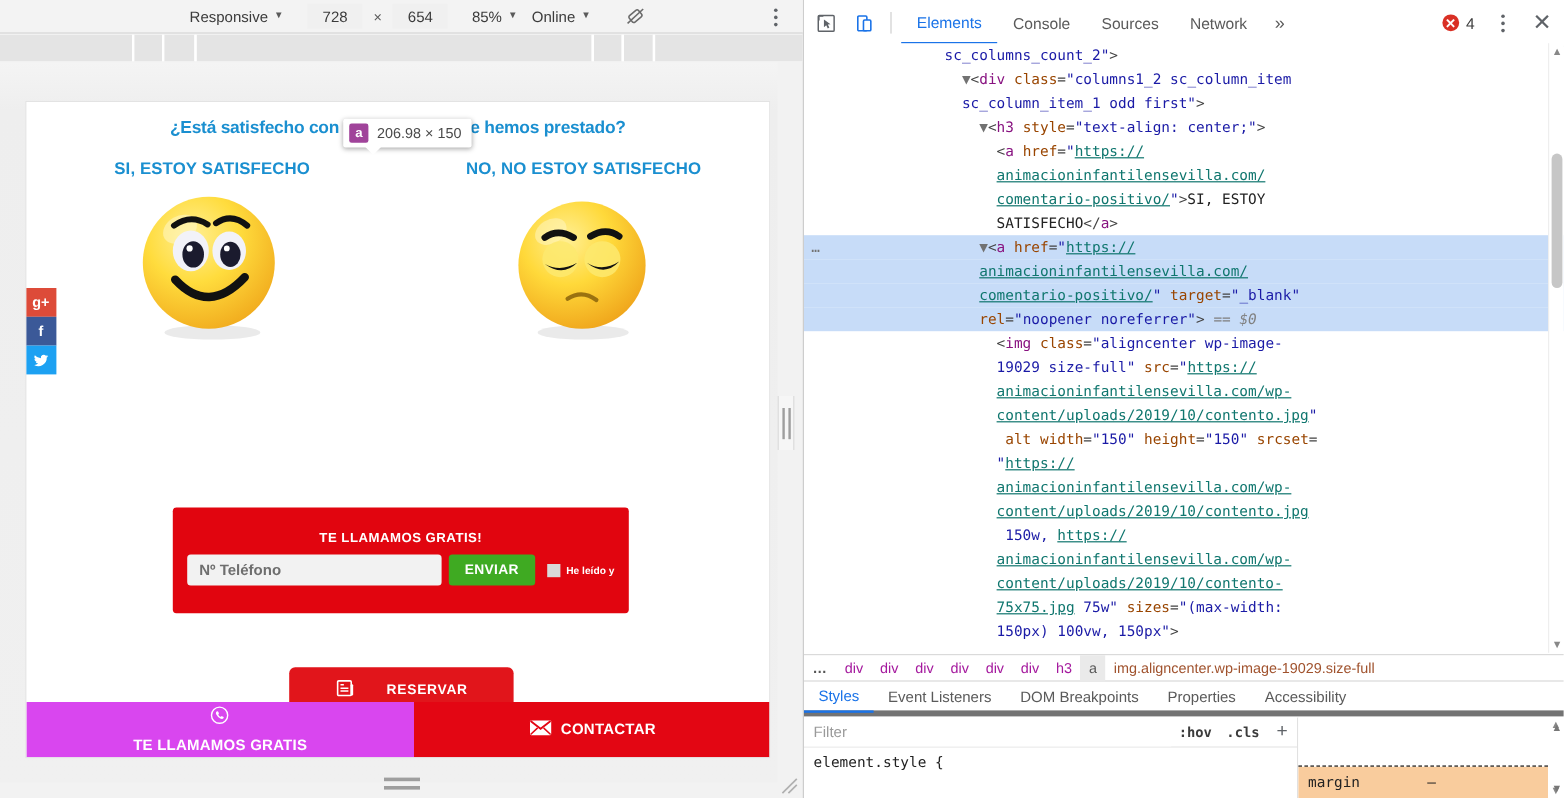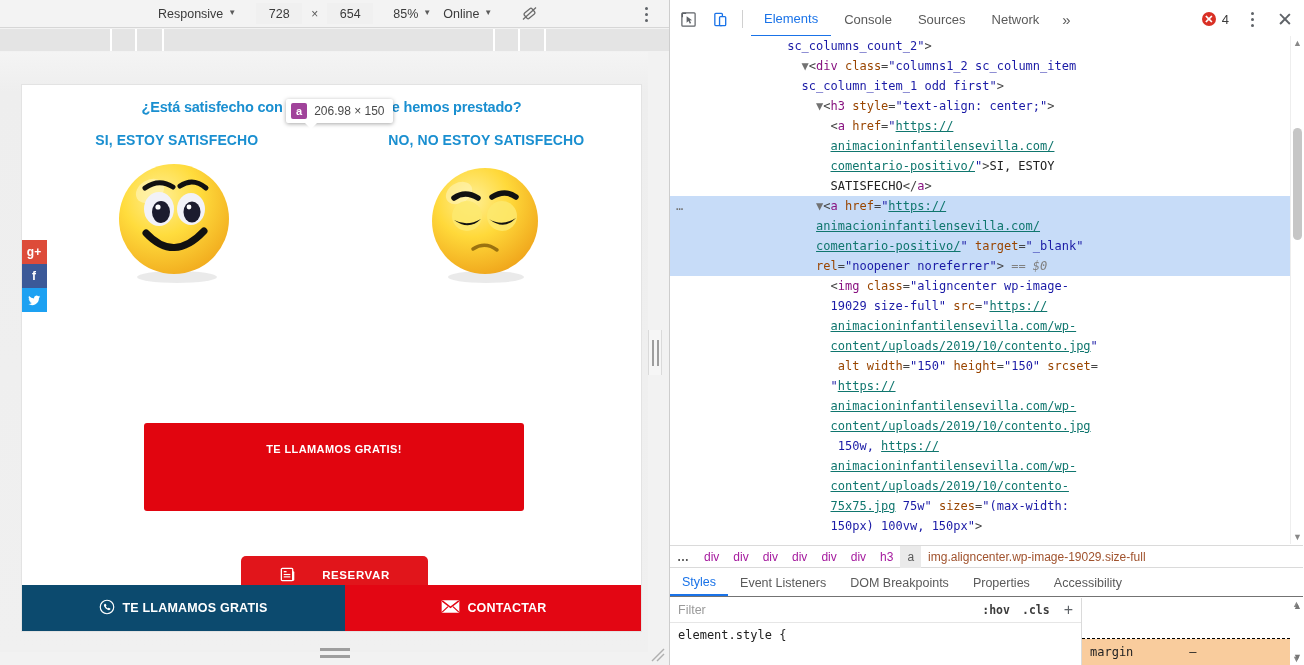--- a/index.html
+++ b/index.html
@@ -125,21 +125,21 @@
     border: none; cursor: pointer; font-family: "Liberation Sans", sans-serif;
   }
 
   
   .cta-row { position: absolute; left: 0; bottom: 0; width: 621px; height: 46px; display: flex; }
   .cta {
     display: flex; align-items: center; justify-content: center; gap: 7px;
     color: #fff; font-weight: bold; font-size: 12.5px; letter-spacing: 0.2px;
     cursor: pointer; border: none; font-family: "Liberation Sans", sans-serif;
   }
-  .cta-blue { width: 52%; background: #0c4a6e; }
+  .cta-blue { width: 52%; background: #d946ef; flex-direction: column; }
   .cta-red { width: 48%; background: #e30613; }
 
   
   .social-rail { position: absolute; left: -1px; top: 155px; width: 26px; }
   .social-btn {
     width: 26px; height: 24px; display: flex; align-items: center; justify-content: center;
     color: #fff; font-weight: bold; font-size: 12px; cursor: pointer;
   }
 
   
@@ -244,21 +244,21 @@
     display: flex; align-items: center; font-size: 12px; background: #fff;
   }
   .crumb { padding: 0 7px; height: 22px; display: flex; align-items: center; color: #a51a9e; cursor: pointer; }
   .crumb.dots { color: #555; font-weight: bold; letter-spacing: 1px; }
   .crumb.active { background: #eaeaea; color: #5a5a5a; }
   .crumb.last { color: #a0522d; }
 
   
   .subtabs {
     position: absolute; top: 569px; left: 0; width: 633px; height: 28px;
-    display: flex; align-items: center; border-bottom: 1px solid #737373; background: #fff;
+    display: flex; align-items: center; border-bottom: 5px solid #737373; background: #fff;
   }
   .subtab { padding: 0 12px; height: 27px; display: flex; align-items: center; font-size: 12.5px; color: #5a5a5a; cursor: pointer; }
   .subtab.active { color: #1a73e8; border-bottom: 2px solid #1a73e8; }
 
   
   .styles-pane { position: absolute; top: 598px; left: 0; width: 411px; height: 83px; background: #fff; }
   .filter-row { display: flex; align-items: center; height: 25px; border-bottom: 1px solid #e6e6e6; }
   .filter-input {
     flex: 1; height: 24px; border: none; padding-left: 8px;
     font-size: 12.5px; color: #757575; font-family: "Liberation Sans", sans-serif;
@@ -395,20 +395,28 @@
                 <path d="M31 37 Q42 29 55 37" stroke="#111" stroke-width="5.5" fill="none" stroke-linecap="round"></path>
                 <path d="M69 36 Q82 28 93 36" stroke="#111" stroke-width="5.5" fill="none" stroke-linecap="round"></path>
                 <path d="M50 88 Q62 80 74 89" stroke="#9a7210" stroke-width="3.5" fill="none" stroke-linecap="round"></path>
               </svg>
             </div>
           </div>
         </div>
 
         <div class="call-form">
           <div class="call-form-title">TE LLAMAMOS GRATIS!</div>
+          <div class="call-form-row">
+            <input class="phone-input" type="text" placeholder="Nº Teléfono" style="">
+            <button class="enviar-btn">ENVIAR</button>
+            <div class="legal-box">
+              <span class="legal-check"></span>
+              <span class="legal-text">He leído y</span>
+            </div>
+          </div>
         </div>
 
         <button class="reservar">
           <span>
             <svg width="17" height="17" viewBox="0 0 18 18">
               <rect x="2.5" y="2.5" width="12" height="13" rx="1" fill="none" stroke="#fff" stroke-width="1.4"></rect>
               <line x1="5" y1="6" x2="8" y2="6" stroke="#fff" stroke-width="1.4"></line>
               <line x1="5" y1="9" x2="12" y2="9" stroke="#fff" stroke-width="1.2"></line>
               <line x1="5" y1="11.5" x2="12" y2="11.5" stroke="#fff" stroke-width="1.2"></line>
               <rect x="14" y="5.5" width="2.2" height="10" rx="1" fill="#fff"></rect>

